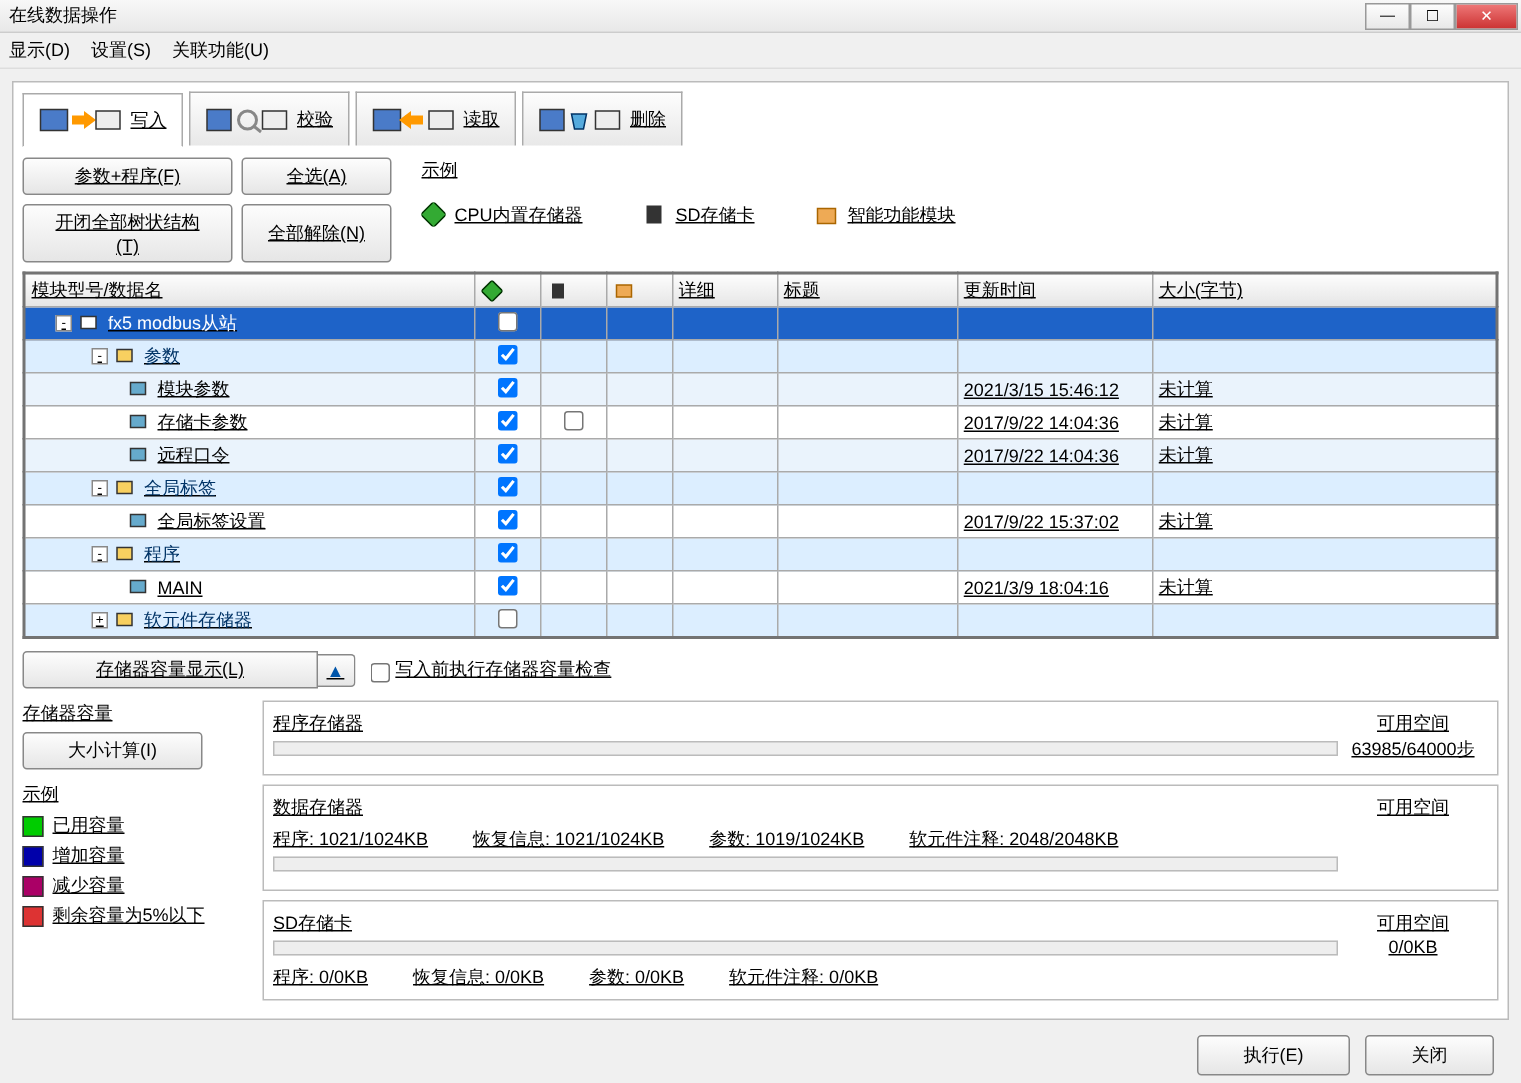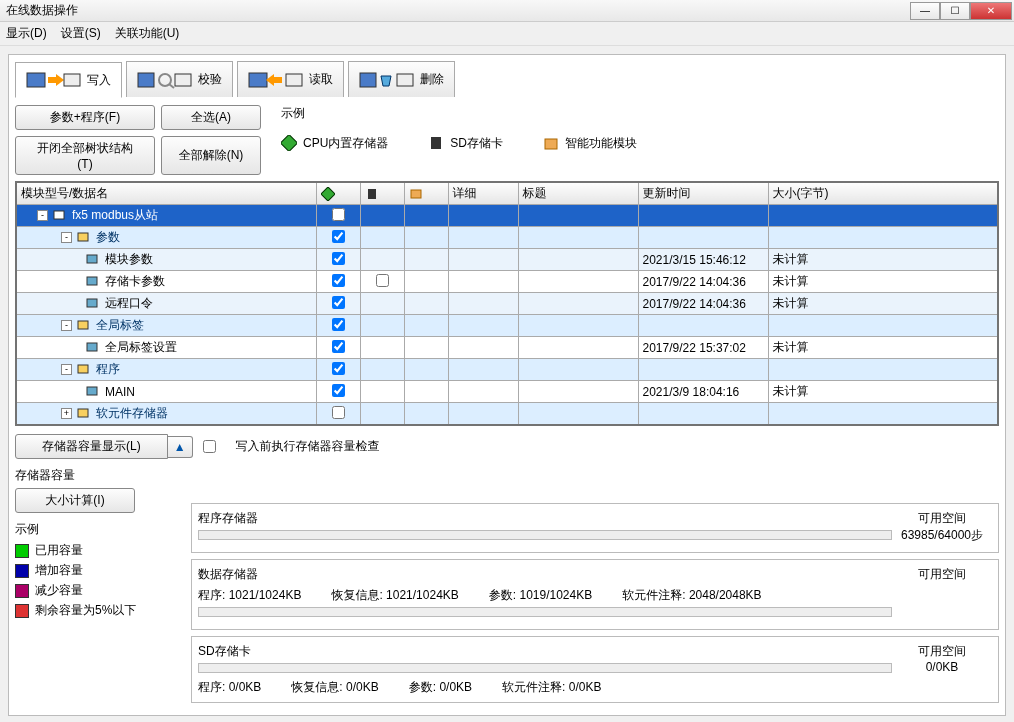--- a/index.html
+++ b/index.html
@@ -3,21 +3,21 @@
 <meta charset="utf-8">
 <style>
 * { box-sizing: border-box; margin: 0; padding: 0; font-family: "Microsoft YaHei", SimSun, sans-serif; font-size: 12px; }
 body { background: #f0f0f0; width: 1014px; height: 722px; overflow: hidden; }
 .titlebar { background: linear-gradient(#f8f8f8,#e8e8e8); height: 22px; display: flex; align-items: center; justify-content: space-between; padding: 0 2px 0 6px; border-bottom: 1px solid #ccc; }
 .titlebar-btns { display: flex; gap: 0; }
 .tb-btn { width: 30px; height: 18px; border: 1px solid #999; background: linear-gradient(#fdfdfd,#e8e8e8); display: flex; align-items: center; justify-content: center; font-size: 10px; }
 .tb-btn.close { background: linear-gradient(#e77,#c33); color: #fff; width: 42px; }
 .menubar { height: 24px; display: flex; align-items: center; padding: 0 6px; gap: 14px; background: #f0f0f0; border-bottom: 1px solid #ddd; }
 .content { padding: 8px; }
-.panel { background: #fff; border: 1px solid #bbb; padding: 6px; }
+.panel { background: #fff; border: 1px solid #bbb; padding: 6px; text-decoration: underline; }
 .tabs { display: flex; height: 36px; margin-bottom: 8px; }
 .tab { display: flex; align-items: center; gap: 6px; padding: 4px 10px; border: 1px solid #aaa; border-bottom: none; background: linear-gradient(#fdfdfd,#e8e8e8); margin-right: 4px; }
 .tab.active { background: #fff; border-bottom: 1px solid #fff; position: relative; top: 1px; }
 .tab-ico { width: 55px; height: 22px; display: flex; align-items: center; }
 .btnrow { display: flex; gap: 6px; margin-bottom: 6px; }
 .btn { border: 1px solid #888; background: linear-gradient(#fdfdfd,#e6e6e6); padding: 3px 14px; border-radius: 3px; cursor: pointer; }
 .legend-row { display: flex; align-items: center; gap: 40px; height: 26px; }
 .legend-item { display: flex; align-items: center; gap: 6px; }
 .ico { width: 16px; height: 16px; display: inline-block; }
 .table { border: 2px solid #737373; border-collapse: collapse; width: 100%; }
@@ -28,28 +28,28 @@
 .table tr.alt { background: #eaf3fc; }
 .treecell { display: flex; align-items: center; gap: 4px; }
 .indent1 { padding-left: 16px; }
 .indent2 { padding-left: 40px; }
 .indent3 { padding-left: 64px; }
 .expander { width: 11px; height: 11px; border: 1px solid #888; background: #fff; color: #000; font-size: 9px; line-height: 9px; text-align: center; }
 .cbcell { text-align: center !important; }
 input[type=checkbox] { width: 13px; height: 13px; }
 .midrow { display: flex; align-items: center; gap: 10px; margin: 8px 0; }
 .dropbtn { display: flex; align-items: center; }
-.dropbtn .main { border: 1px solid #888; background: linear-gradient(#fdfdfd,#e6e6e6); padding: 3px 26px; border-radius: 3px 0 0 3px; }
+.dropbtn .main { border: 1px solid #888; background: linear-gradient(#fdfdfd,#e6e6e6); padding: 3px 48px; border-radius: 3px 0 0 3px; }
 .dropbtn .arrow { border: 1px solid #888; border-left: none; background: linear-gradient(#fdfdfd,#e6e6e6); padding: 3px 6px; border-radius: 0 3px 3px 0; color: #05a; }
-.lower { display: flex; gap: 26px; }
+.lower { display: flex; gap: 10px; }
 .lower-left { width: 150px; }
 .fieldset { border: 1px solid #bbb; padding: 6px; margin-bottom: 6px; position: relative; }
 .swatch { width: 14px; height: 14px; display: inline-block; border: 1px solid #333; }
 .leg2 { display: flex; align-items: center; gap: 6px; margin: 3px 0; }
-.lower-right { flex: 1; margin-top: 36px; }
+.lower-right { flex: 1; }
 .storage-box { flex: 1; }
 .bar { height: 10px; background: #eee; border: 1px solid #bbb; margin: 3px 0 6px; }
 .rightcol { width: 100px; text-align: center; }
 .storage-grid { display: flex; gap: 30px; margin-top: 4px; }
 .footer { display: flex; justify-content: flex-end; gap: 10px; padding: 10px 10px 0 0; }
 .footer .btn { padding: 4px 30px; }
 svg { display: block; }
 </style>
 </head>
 <body>
@@ -382,21 +382,21 @@
             <td></td>
           </tr>
         </tbody>
 </table>
 
 <div class="midrow">
   <div class="dropbtn">
     <span class="main">存储器容量显示(L)</span>
     <span class="arrow">▲</span>
   </div>
-  <label style="display:flex;align-items:center;gap:20px">
+  <label style="display:flex;align-items:flex-end;gap:4px">
     <input type="checkbox" style="">
     <span>写入前执行存储器容量检查</span>
   </label>
 </div>
 
 <div class="lower">
   <div class="lower-left">
     <div style="margin-bottom:4px">存储器容量</div>
     <button class="btn" style="width:120px;margin-bottom:8px">大小计算(I)</button>
     <div style="margin-bottom:4px">示例</div>

